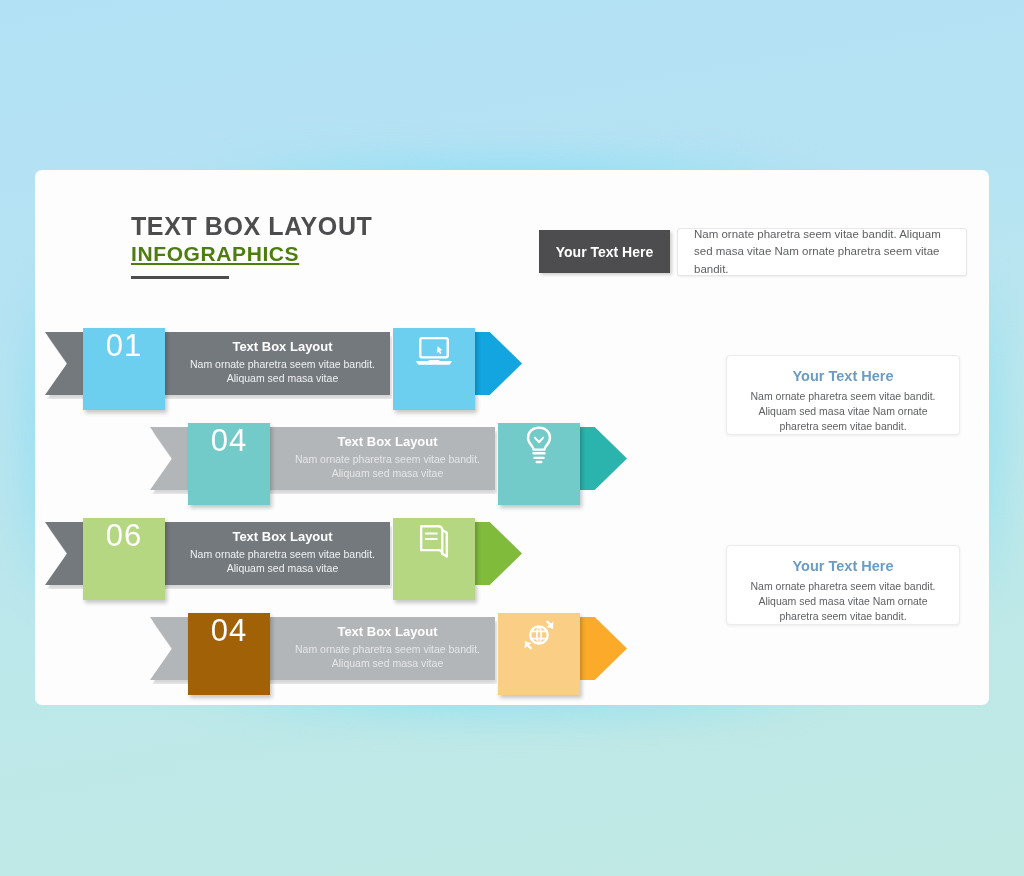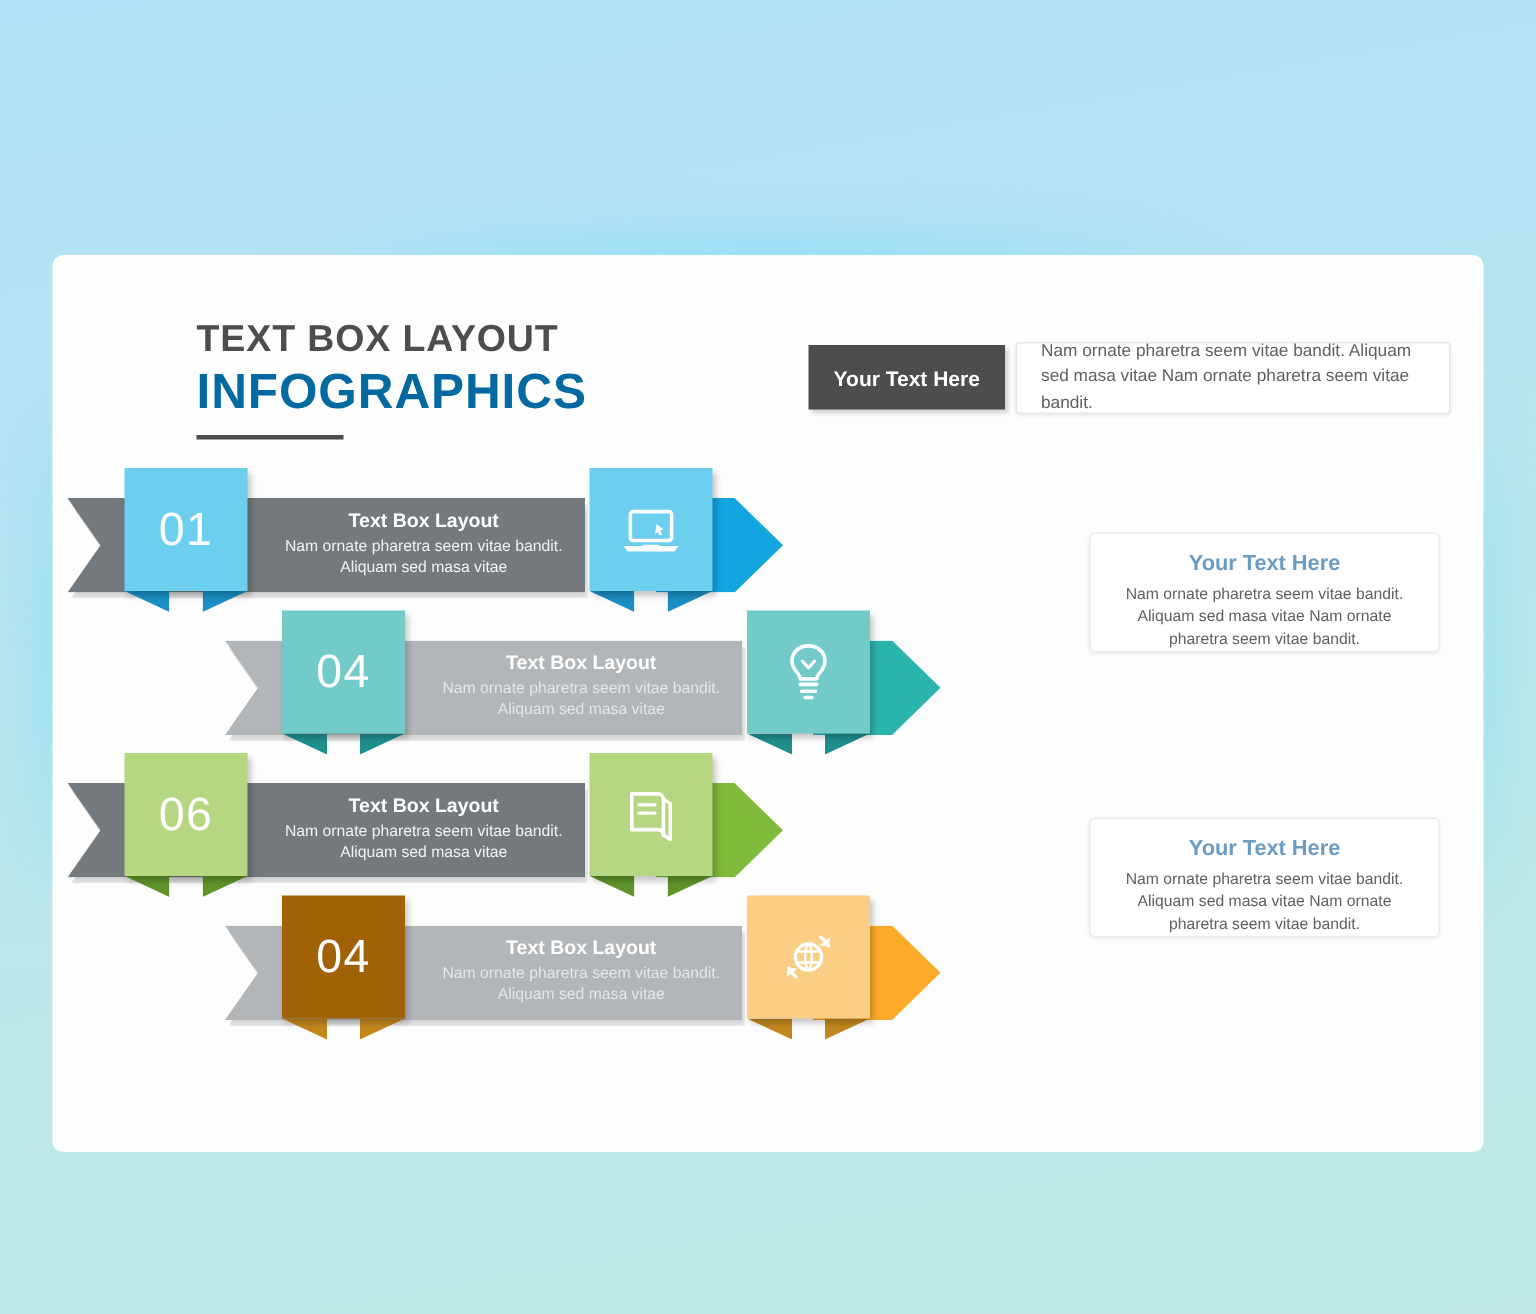--- a/index.html
+++ b/index.html
@@ -18,34 +18,34 @@
     position: absolute;
     left: 18px; top: 152px;
     width: 988px; height: 570px;
     background: radial-gradient(ellipse at 50% 50%, #63d2f7 0%, #69d4f5 38%, rgba(120,220,245,0.55) 62%, rgba(150,225,240,0) 80%);
     filter: blur(14px);
   }
 
   .panel {
     position: absolute;
     left: 35px; top: 170px;
-    width: 954px; height: 598px;
+    width: 954px; height: 535px;
     background: #fdfdfd;
     border-radius: 7px;
   }
 
   
   .title-block { position: absolute; left: 96px; top: 42px; }
   .title-1 {
     font-size: 25px; font-weight: bold; color: #4d4d4f;
     letter-spacing: 0.6px; line-height: 1.18;
   }
   .title-2 {
-    font-size: 33px; font-weight: bold; color: #0369a1;
-    letter-spacing: 0.6px; line-height: 1.18;
+    font-size: 21px; font-weight: bold; color: #4d7c0f;
+    letter-spacing: 0.6px; line-height: 1.18; text-decoration: underline;
   }
   .title-rule {
     width: 98px; height: 3px; background: #4d4d4f; margin-top: 10px;
   }
 
   
   .top-banner { position: absolute; left: 504px; top: 58px; width: 428px; height: 48px; }
   .top-banner-body {
     position: absolute; left: 138px; top: 0; right: 0; height: 48px;
     background: #fff; border: 1px solid #e7e7e7; border-radius: 3px;
@@ -87,23 +87,23 @@
   
   .arrow {
     position: absolute; left: 392px; top: 20px;
     width: 85px; height: 63px;
     -webkit-clip-path: polygon(0 0, 62% 0, 100% 50%, 62% 100%, 0 100%);
     clip-path: polygon(0 0, 62% 0, 100% 50%, 62% 100%, 0 100%);
   }
 
   
   .tab {
-    position: absolute; top: 0; width: 82px; height: 82px;
+    position: absolute; top: 16px; width: 82px; height: 82px;
     box-shadow: 2px 3px 4px rgba(0,0,0,0.22);
-    display: flex; align-items: center; justify-content: center;
+    display: flex; align-items: flex-start; justify-content: center;
   }
   .tab-num  { left: 38px; }
   .tab-icon { left: 348px; }
 
   
   .tail { position: absolute; top: 82px; width: 82px; height: 14px; }
   .tail-l {
     position: absolute; left: 0; top: 0; width: 30px; height: 14px;
     -webkit-clip-path: polygon(0 0, 100% 0, 100% 100%);
     clip-path: polygon(0 0, 100% 0, 100% 100%);

